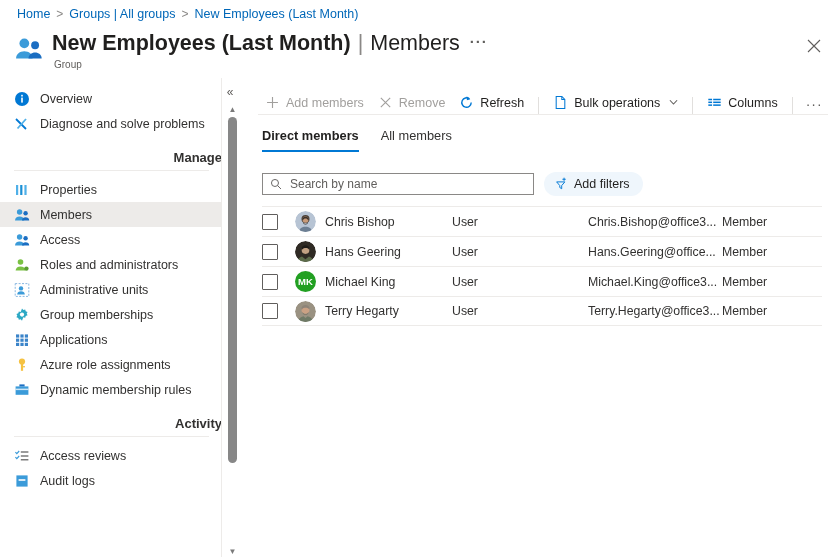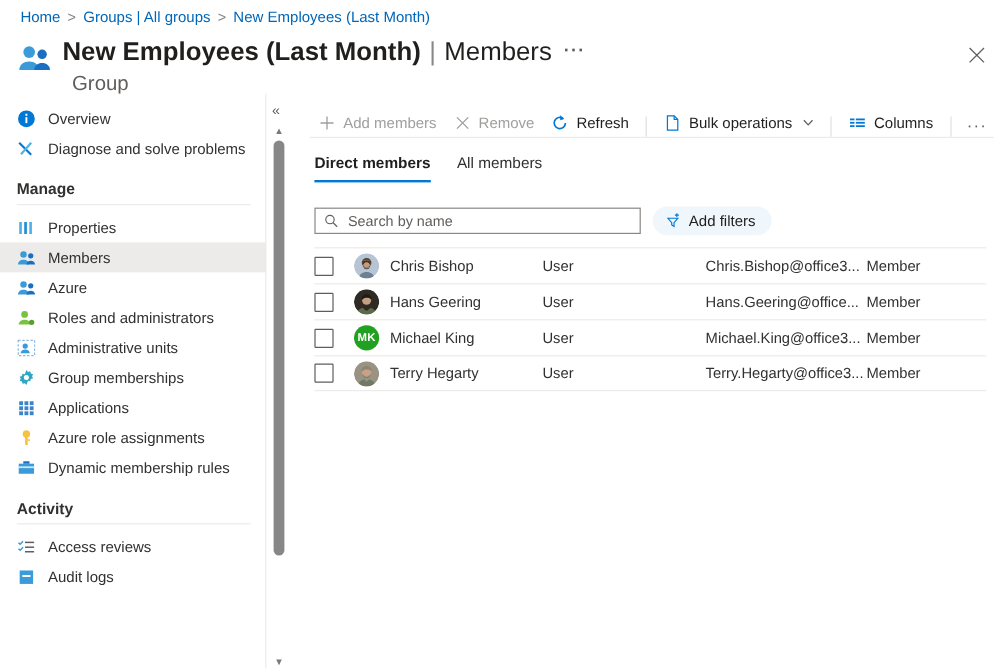--- a/index.html
+++ b/index.html
@@ -34,21 +34,21 @@
     font-size: 21.5px; line-height: 27px; font-weight: 600;
     color: #201f1e; white-space: nowrap;
     display: flex; align-items: baseline; gap: 7px;
   }
   .title-part-light { font-weight: 400; color: #201f1e; }
   .title-bar { font-weight: 300; color: #8a8886; }
   .title-dots {
     font-size: 15px; color: #605e5c; letter-spacing: 1px;
     position: relative; top: -3px; cursor: pointer; padding: 0 3px;
   }
-  .title-sub { font-size: 17px; color: #605e5c; margin-top: 1px; margin-left: 8px; }
+  .title-sub { font-size: 10px; color: #605e5c; margin-top: 1px; margin-left: 2px; }
 
   .close-btn {
     position: absolute; right: 13px; top: 33px;
     width: 26px; height: 26px; display: flex;
     align-items: center; justify-content: center;
     color: #605e5c; cursor: pointer;
   }
 
   
   .sidebar {
@@ -61,20 +61,21 @@
     display: flex; align-items: center;
     height: 25px; padding-left: 14px; gap: 10px;
     font-size: 12.5px; color: #323130; cursor: pointer;
     white-space: nowrap;
   }
   .side-item.active { background: #edebe9; }
   .side-ico { width: 16px; height: 16px; flex: none; display:block; }
   .side-group-label {
     font-size: 13px; font-weight: 600; color: #323130;
     padding: 14px 0 5px 14px;
+    text-align: right;
   }
   .side-divider { height: 1px; background: #edebe9; margin: 0 13px 6px 14px; }
 
   
   .splitter {
     position: absolute; left: 221px; top: 78px;
     width: 1px; height: 479px; background: #edebe9;
   }
 
   
@@ -272,21 +273,21 @@
         <span>Members</span>
       </div>
 
       <div class="side-item">
         <svg class="side-ico" viewBox="0 0 16 16">
           <circle cx="5.6" cy="5" r="2.7" fill="#3b9bd9"></circle>
           <path d="M1 13.5c0-2.4 2-4 4.6-4s4.6 1.6 4.6 4z" fill="#3b9bd9"></path>
           <circle cx="11.6" cy="6.2" r="2.2" fill="#1b6ec2"></circle>
           <path d="M8 13.5c0-2 1.6-3.2 3.6-3.2s3.6 1.2 3.6 3.2z" fill="#1b6ec2"></path>
         </svg>
-        <span>Azure</span>
+        <span>Access</span>
       </div>
 
       <div class="side-item">
         <svg class="side-ico" viewBox="0 0 16 16">
           <circle cx="6.5" cy="5" r="2.8" fill="#7ac143"></circle>
           <path d="M1.6 13.5c0-2.5 2.2-4.1 4.9-4.1s4.9 1.6 4.9 4.1z" fill="#7ac143"></path>
           <circle cx="12.4" cy="11.6" r="2.2" fill="#5a9e2f"></circle>
         </svg>
         <span>Roles and administrators</span>
       </div>

